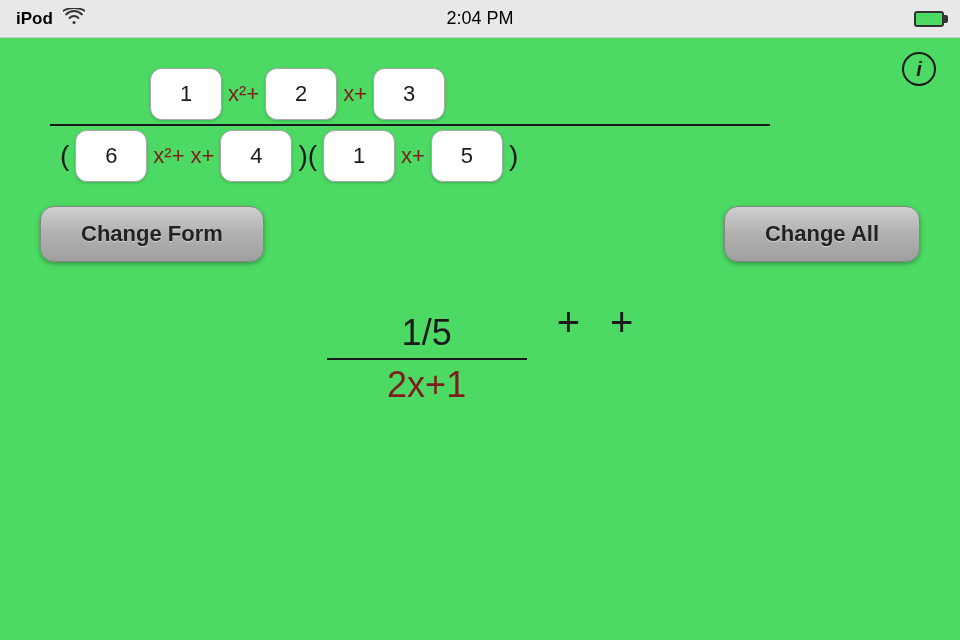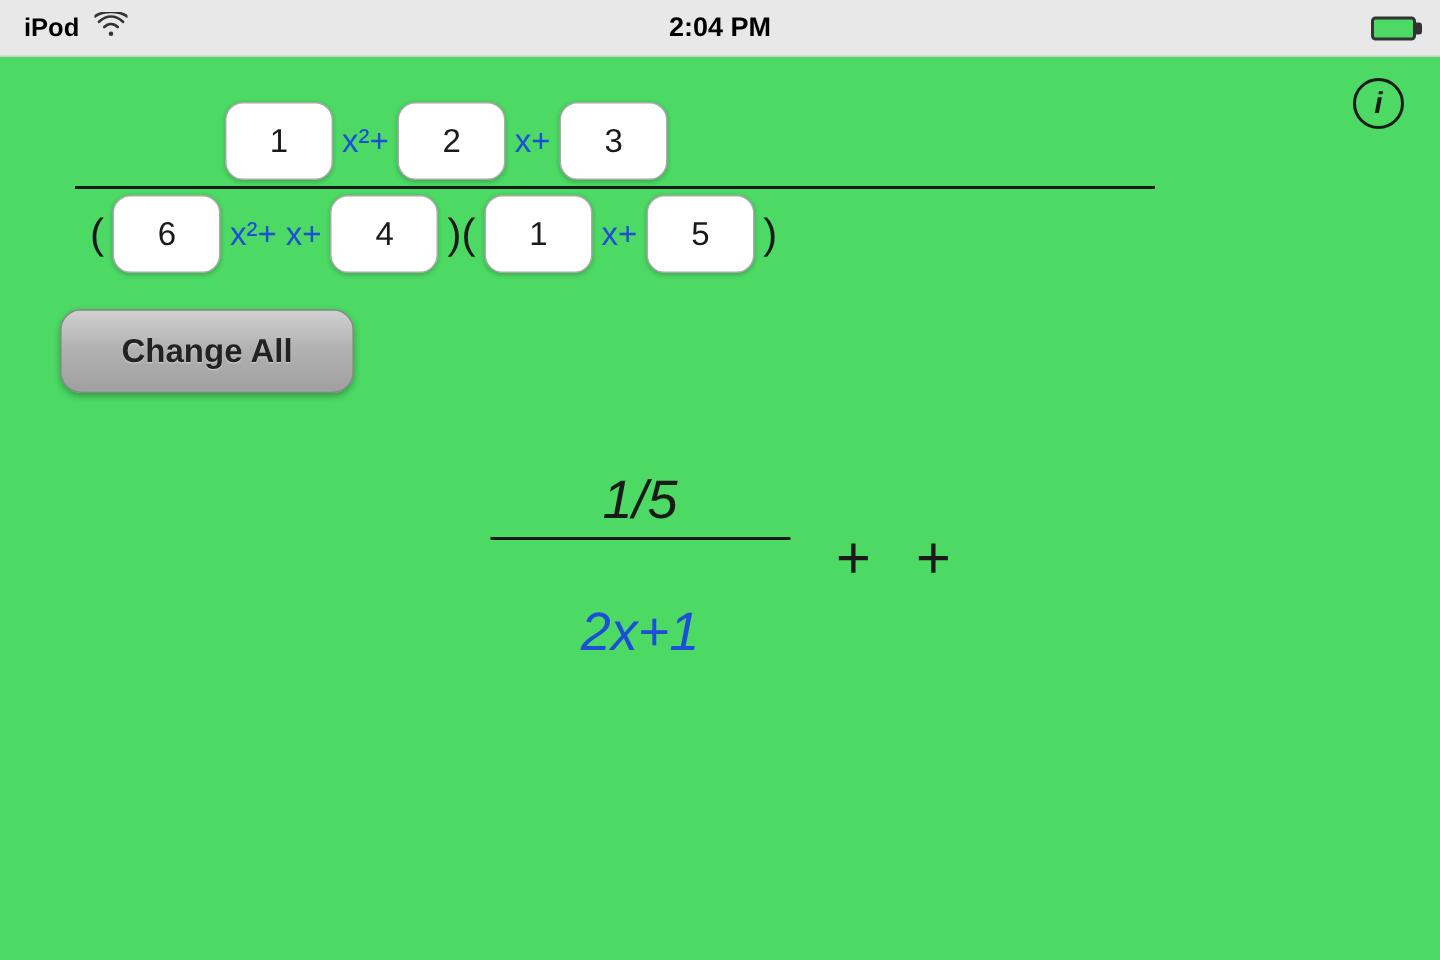--- a/index.html
+++ b/index.html
@@ -27,21 +27,21 @@
     .status-left {
       display: flex;
       align-items: center;
       gap: 10px;
       font-weight: bold;
       font-size: 17px;
     }
     .wifi-icon svg { width: 22px; height: 16px; }
     .status-center {
       font-size: 18px;
-      font-weight: bold;
+      font-weight: normal;
       position: absolute;
       left: 50%;
       transform: translateX(-50%);
       top: 8px;
     }
     .status-right {
       display: flex;
       align-items: center;
     }
     .battery-icon {
@@ -146,21 +146,21 @@
       color: #1a1a1a;
       outline: none;
       box-shadow: 0 1px 3px rgba(0,0,0,0.2);
     }
     .num-input.wide {
       width: 86px;
     }
 
     .op-label {
       font-size: 22px;
-      color: #1d4ed8;
+      color: #7f1d1d;
       font-weight: normal;
     }
 
     
     .buttons-row {
       display: flex;
       justify-content: space-between;
       align-items: center;
       margin-top: 24px;
       padding: 0 10px;
@@ -176,24 +176,23 @@
       color: #222;
       cursor: pointer;
       box-shadow: 0 2px 4px rgba(0,0,0,0.3);
       text-shadow: 0 1px 1px rgba(255,255,255,0.5);
     }
 
     
     .result-area {
       margin-top: 50px;
       display: flex;
-      align-items: center;
+      align-items: flex-start;
       justify-content: center;
       gap: 30px;
-      font-style: italic;
     }
 
     .fraction-result {
       display: flex;
       flex-direction: column;
       align-items: center;
       min-width: 200px;
     }
 
     .result-numerator {
@@ -203,23 +202,22 @@
     }
 
     .result-line {
       width: 100%;
       height: 2px;
       background: #1a1a1a;
     }
 
     .result-denominator {
       font-size: 36px;
-      color: #1d4ed8;
+      color: #7f1d1d;
       padding-top: 4px;
-      margin-top: 36px;
     }
 
     .plus-sign {
       font-size: 40px;
       color: #1a1a1a;
       line-height: 1;
       margin-top: -10px;
     }
 
     .paren {
@@ -275,20 +273,21 @@
       <span class="paren">)(</span>
       <input class="num-input" type="text" value="1" style="">
       <span class="op-label">x+</span>
       <input class="num-input" type="text" value="5" style="">
       <span class="paren">)</span>
     </div>
 
   </div>
 
   <div class="buttons-row">
+    <button class="action-btn">Change Form</button>
     <button class="action-btn">Change All</button>
   </div>
 
   <div class="result-area">
 
     <div class="fraction-result">
       <div class="result-numerator">1/5</div>
       <div class="result-line"></div>
       <div class="result-denominator">2x+1</div>
     </div>

